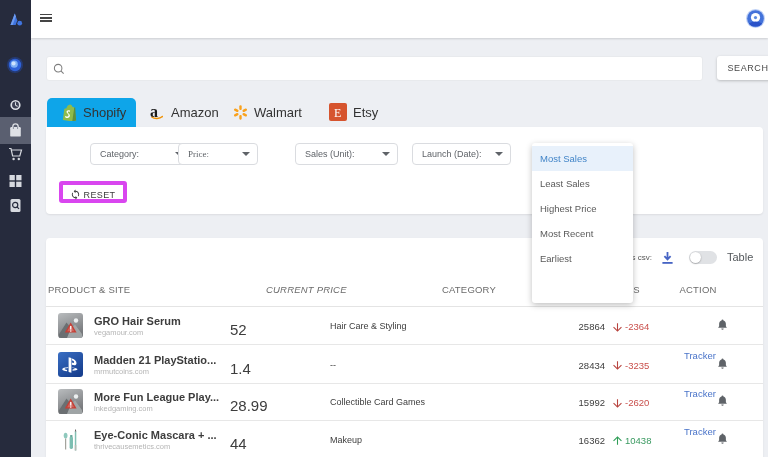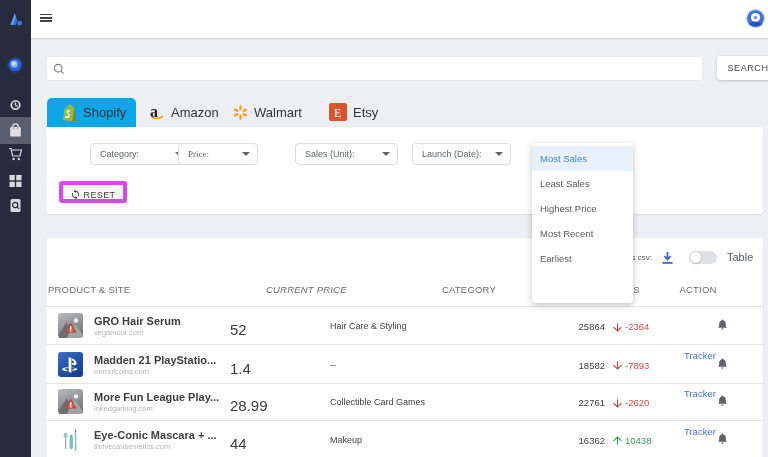--- a/index.html
+++ b/index.html
@@ -244,25 +244,25 @@
     <rect width="25" height="25" fill="url(#psg)"></rect>
     <path d="M10.6 5.2 L13.4 6 V20.8 L10.6 19.9 Z" fill="#fff"></path>
     <path fill-rule="evenodd" d="M13.9 6.6 C16.9 7.5 18.5 9.2 18.5 11.2 C18.5 13.1 16.9 13.7 13.9 12.8 L13.9 10.6 C15.3 11.1 16.1 11 16.1 10.2 C16.1 9.4 15.3 8.8 13.9 8.3 Z" fill="#fff"></path>
     <path d="M10.2 15.3 c-3.6 0.1 -6 0.9 -6 1.9 c0 0.9 2 1.7 4.9 2 v-1.3 c-1.5 -0.2 -2.5 -0.6 -2.5 -1 c0 -0.5 1.4 -0.9 3.6 -1 Z" fill="#fff"></path>
     <path d="M13.8 15.4 c3.3 0.2 5.7 1 5.7 1.9 c0 0.8 -2.2 1.4 -5 1.4 v-1.3 c1.4 -0.05 2.3 -0.3 2.3 -0.7 c0 -0.4 -1.2 -0.8 -3 -1 Z" fill="#fff"></path>
   </svg>
   <div class="ptitle">Madden 21 PlayStatio...</div>
   <div class="psub">mrmutcoins.com</div>
   <div class="price">1.4</div>
   <div class="cat">--</div>
-  <div class="sales">18582</div>
+  <div class="sales">28434</div>
   <svg class="arr" viewBox="0 0 24 24">
       <path d="M20 12l-1.41-1.41L13 16.17V4h-2v12.17l-5.58-5.59L4 12l8 8 8-8z" fill="#b8443f"></path>
     </svg>
-  <div class="delta red">-7893</div>
+  <div class="delta red">-3235</div>
   <div class="tracker">Tracker</div>
   <svg class="bell" width="11" height="13" viewBox="0 0 14 15">
     <path d="M7 1.2 a1.2 1.2 0 0 1 1.2 1.2 c2 0.6 3.1 2.2 3.1 4.2 v3.2 l1.3 1.8 H1.4 l1.3 -1.8 V6.6 c0 -2 1.1 -3.6 3.1 -4.2 A1.2 1.2 0 0 1 7 1.2 Z" fill="#5f6368"></path>
     <path d="M5.5 12.6 a1.5 1.5 0 0 0 3 0 Z" fill="#5f6368"></path>
   </svg>
 </div>
 
 <div class="row" style="top:383px">
   <svg class="thumb" viewBox="0 0 25 25">
     <defs>
@@ -277,21 +277,21 @@
     <path d="M1 21 L8.5 9.5 L13 15 L9 25 L1 25 Z" fill="#6b6f72"></path>
     <path d="M12.7 9.5 L18.6 19.5 L6.8 19.5 Z" fill="#c63f35"></path>
     <path d="M12.7 12 L16.2 18.2 L9.2 18.2 Z" fill="#e8dede" opacity="0.25"></path>
     <rect x="12.1" y="13" width="1.3" height="3.6" fill="#fff"></rect>
     <rect x="12.1" y="17.4" width="1.3" height="1.3" fill="#fff"></rect>
   </svg>
   <div class="ptitle">More Fun League Play...</div>
   <div class="psub">inkedgaming.com</div>
   <div class="price">28.99</div>
   <div class="cat">Collectible Card Games</div>
-  <div class="sales">22761</div>
+  <div class="sales">15992</div>
   <svg class="arr" viewBox="0 0 24 24">
       <path d="M20 12l-1.41-1.41L13 16.17V4h-2v12.17l-5.58-5.59L4 12l8 8 8-8z" fill="#b8443f"></path>
     </svg>
   <div class="delta red">-2620</div>
   <div class="tracker">Tracker</div>
   <svg class="bell" width="11" height="13" viewBox="0 0 14 15">
     <path d="M7 1.2 a1.2 1.2 0 0 1 1.2 1.2 c2 0.6 3.1 2.2 3.1 4.2 v3.2 l1.3 1.8 H1.4 l1.3 -1.8 V6.6 c0 -2 1.1 -3.6 3.1 -4.2 A1.2 1.2 0 0 1 7 1.2 Z" fill="#5f6368"></path>
     <path d="M5.5 12.6 a1.5 1.5 0 0 0 3 0 Z" fill="#5f6368"></path>
   </svg>
 </div>

